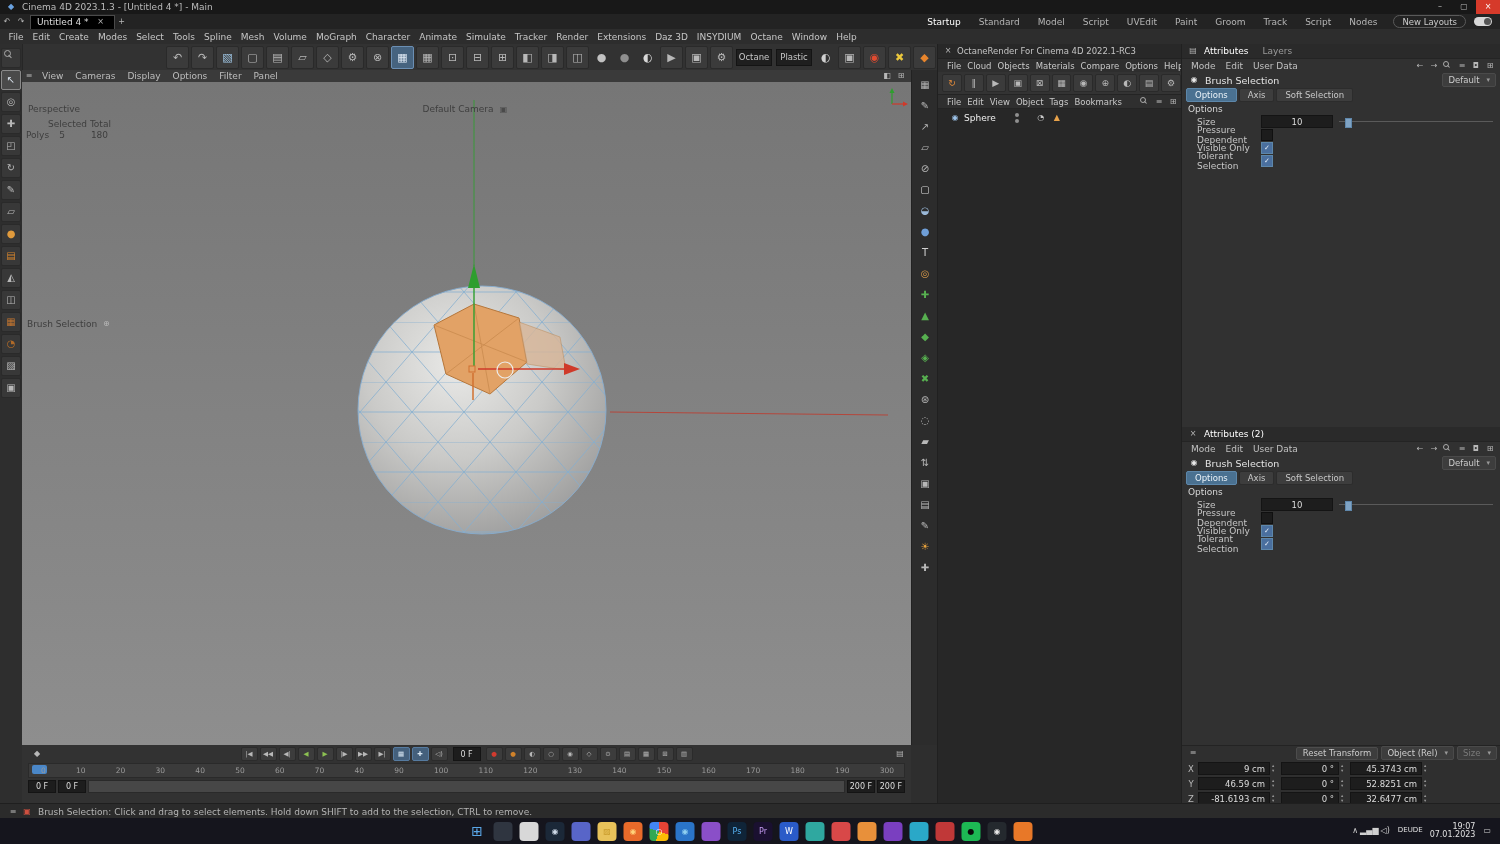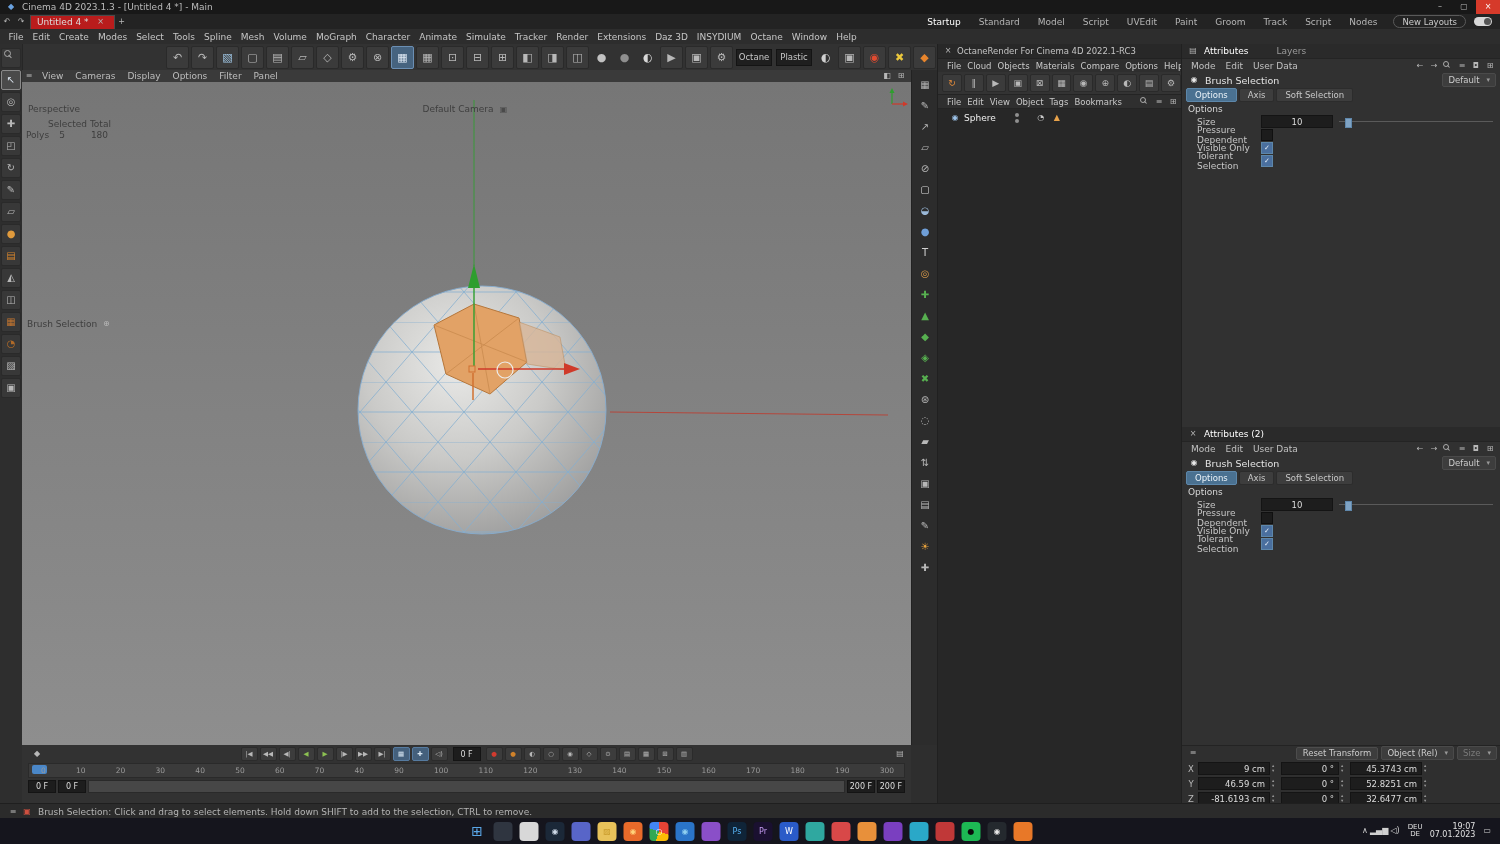--- a/index.html
+++ b/index.html
@@ -26,21 +26,21 @@
 
   
   .titlebar{position:absolute;left:0;top:0;right:0;height:14px;background:#181818;display:flex;align-items:center;
             font-size:9px;color:#bbb;padding-left:4px;gap:4px;}
   .win-ctrls{margin-left:auto;display:flex;height:100%;}
   .win-ctrls .icon{width:24px;height:14px;background:transparent;border:none;border-radius:0;font-size:8px;margin:0;}
   .win-ctrls .close{background:#d63a2a;color:#fff;}
 
   
   .tabrow{position:absolute;left:0;top:14px;right:0;height:15px;background:#232323;display:flex;align-items:center;font-size:9px;}
-  .doctab{background:#b91c1c;height:13px;display:flex;align-items:center;padding:0 6px;gap:5px;color:#ddd;border:1px solid #4a4a4a;border-bottom:none;margin-left:2px;}
+  .doctab{background:#000000;height:13px;display:flex;align-items:center;padding:0 6px;gap:5px;color:#ddd;border:1px solid #4a4a4a;border-bottom:none;margin-left:2px;}
   .layouts{margin-left:auto;display:flex;}
   .layouts .list-item{padding:0 9px;color:#b5b5b5;}
   .layouts .list-item:first-child{color:#fff;}
   .newlayouts{border:1px solid #5a5a5a;border-radius:7px;padding:0 8px;height:11px;display:flex;align-items:center;font-size:8.5px;color:#ccc;margin:0 7px;}
   .toggle-shape{width:18px;height:9px;border-radius:5px;background:#d8d8d8;position:relative;border:none;margin-right:8px;}
   .toggle-shape::after{content:"";position:absolute;right:1px;top:1px;width:7px;height:7px;border-radius:50%;background:#555;}
 
   
   .menubar{position:absolute;left:0;top:29px;right:0;height:15px;background:#2d2d2d;display:flex;align-items:center;font-size:9px;padding-left:4px;border-bottom:1px solid #232323;}
   .menubar .list-item{padding:0 4.5px;color:#c6c6c6;}
@@ -88,21 +88,21 @@
   .om-list{flex:1;background:#272727;padding-top:2px;}
   .om-row{height:13px;display:flex;align-items:center;gap:2px;padding-left:10px;font-size:9px;color:#f0f0f0;}
   .om-dots{display:flex;flex-direction:column;margin-left:16px;}
   .om-tags{display:flex;margin-left:12px;gap:2px;}
 
   
   .colB{position:absolute;left:1181px;top:44px;width:319px;bottom:41px;background:#313131;border-left:1px solid #202020;overflow:hidden;}
   .attr-panel{position:absolute;left:0;right:0;}
   .ap-header{height:14px;background:#2a2a2a;display:flex;align-items:center;font-size:9px;gap:4px;padding:0 4px;border-bottom:1px solid #242424;}
   .ap-tab-active{color:#fff;}
-  .ap-tab{color:#9a9a9a;margin-left:24px;}
+  .ap-tab{color:#9a9a9a;margin-left:10px;}
   .ap-menu{height:13px;display:flex;align-items:center;font-size:9px;color:#c0c0c0;padding:0 4px;}
   .ap-menu .list-item{padding:0 5px;}
   .ap-nav{margin-left:auto;display:flex;}
   .ap-tool{height:16px;display:flex;align-items:center;font-size:9.5px;color:#e4e4e4;padding:0 5px;gap:4px;}
   .dropdown{margin-left:auto;background:#3d3d3d;border:1px solid #4a4a4a;height:12px;padding:0 5px;font-size:8.5px;display:flex;align-items:center;gap:7px;border-radius:2px;color:#ccc;}
   .dropdown::after{content:"▾";font-size:7px;color:#999;}
   .dropdown.dim{color:#7a7a7a;}
   .ap-tabs{height:14px;display:flex;gap:2px;padding:0 4px;align-items:center;}
   .ap-tabbtn{height:12px;padding:0 8px;background:#3d3d3d;border-radius:2px;font-size:8.5px;display:flex;align-items:center;color:#c8c8c8;border:1px solid #2c2c2c;}
   .ap-tabbtn.active{background:#4a7191;border-color:#5d87aa;color:#eaf2f8;}
@@ -146,21 +146,21 @@
   
   .statusbar{position:absolute;left:0;top:803px;right:0;height:15px;background:#2b2b2b;border-top:1px solid #1f1f1f;display:flex;align-items:center;font-size:9px;color:#b4b4b4;gap:4px;padding-left:6px;}
 
   
   .taskbar{position:absolute;left:0;top:818px;right:0;height:26px;background:#15151d;display:flex;align-items:center;}
   .tb-center{position:absolute;left:50%;transform:translateX(-50%);display:flex;gap:7px;align-items:center;}
   .tb-ic{width:19px;height:19px;border-radius:4px;font-size:8px;display:flex;align-items:center;justify-content:center;color:#ddd;border:none;margin:0;}
   .flat-app{background:transparent !important;font-size:14px;}
   .tray{margin-left:auto;display:flex;align-items:center;gap:7px;padding-right:8px;font-size:9px;color:#d8d8d8;}
   .tray .icon{background:transparent;border:none;width:auto;font-size:8px;color:#d0d0d0;}
-  .lang{display:flex;flex-direction:column;font-size:7px;line-height:7.5px;text-align:center;color:#e0e0e0;}
+  .lang{display:flex;flex-direction:row;font-size:7px;line-height:7.5px;text-align:center;color:#e0e0e0;}
   .clock{display:flex;flex-direction:column;font-size:8px;line-height:8.5px;text-align:right;color:#e0e0e0;}
 </style>
 </head>
 <body>
 
 <div id="app">
 
   <div class="titlebar">
     <span class="row">
         <span class="icon flat mini" style="color: rgb(106, 162, 224);">◆</span>

